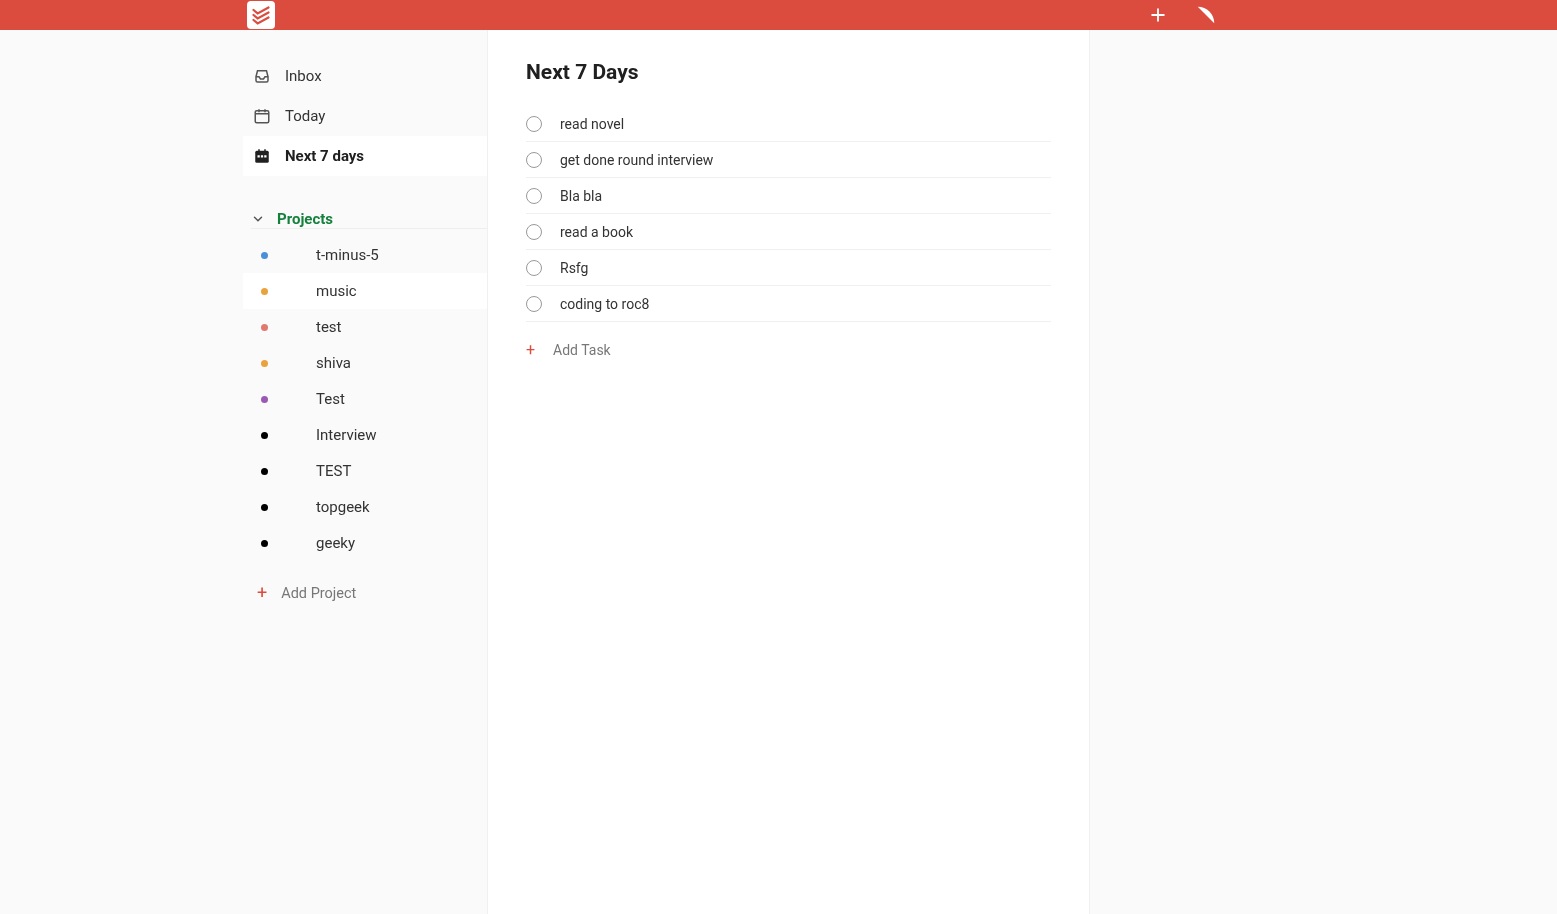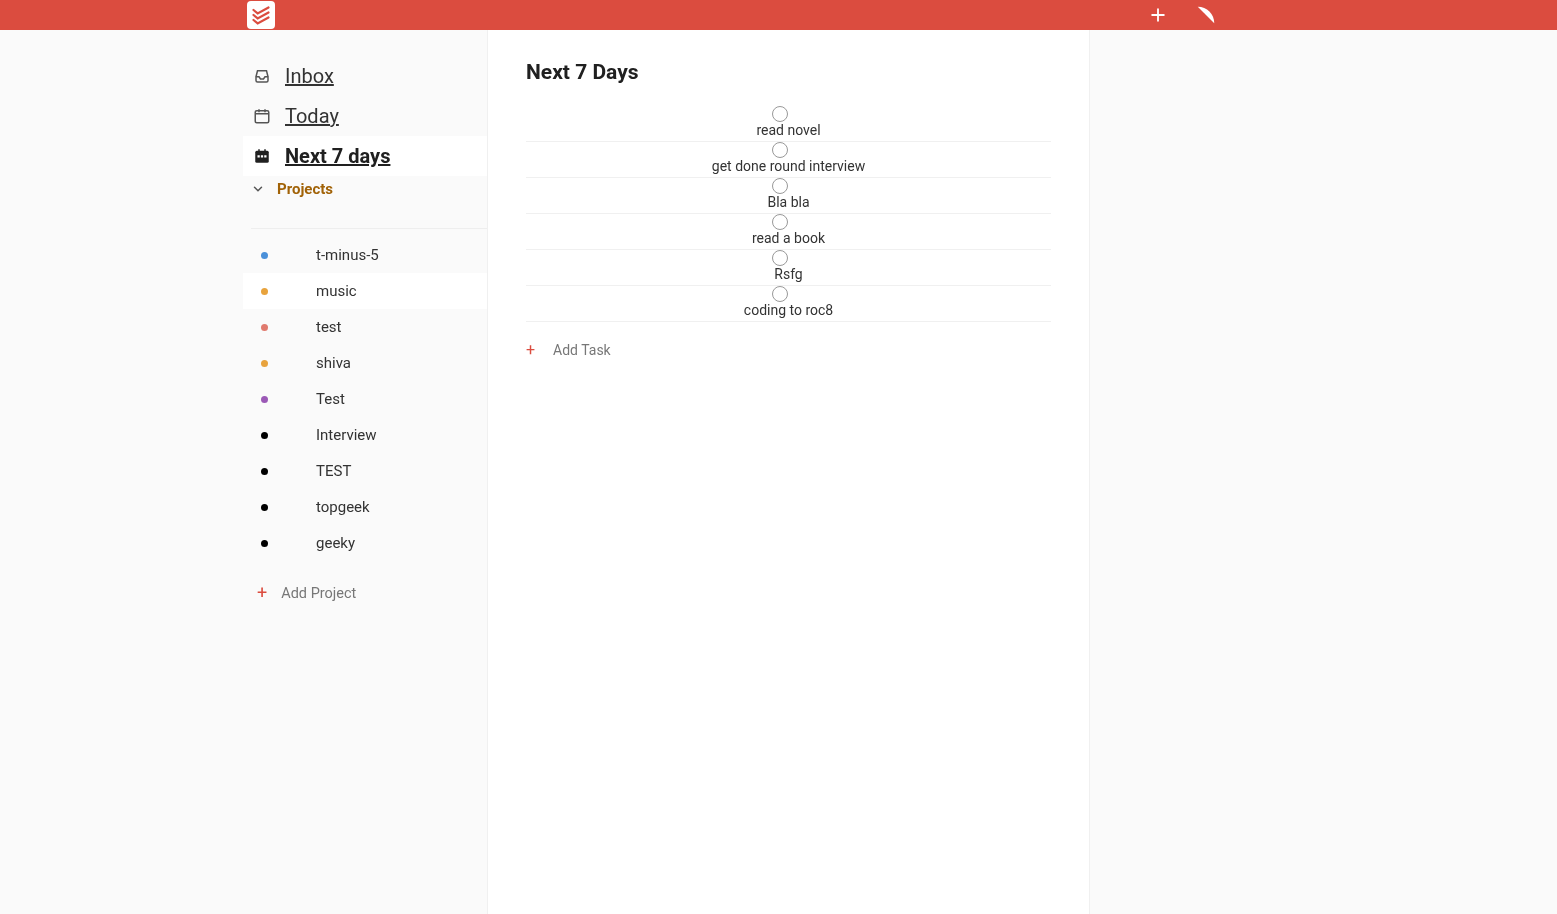--- a/index.html
+++ b/index.html
@@ -79,46 +79,45 @@
   }
 
   
   .filter-item {
     display: flex;
     align-items: center;
     height: 40px;
     padding: 0 10px;
     cursor: pointer;
     color: #333;
-    font-size: 20px;
-    text-decoration: underline;
+    font-size: 15px;
   }
   .filter-item .icon {
     width: 18px;
     height: 18px;
     margin-right: 14px;
     color: #555;
     display:flex; align-items:center; justify-content:center;
   }
   .filter-item.active {
     background: #fff;
     font-weight: 700;
     color: #202020;
   }
   .filter-item.active .icon { color:#202020; }
 
   
   .projects-header {
     display: flex;
-    align-items: flex-start;
+    align-items: flex-end;
     height: 48px;
     padding: 0 6px;
     font-weight: 700;
     font-size: 15px;
-    color: #a16207;
+    color: #15803d;
     cursor: pointer;
     margin-top: 4px;
   }
   .projects-header .chev {
     width: 18px; height:18px; margin-right: 10px;
     display:flex; align-items:center; justify-content:center;
     color:#555;
   }
   .divider {
     height: 1px;
@@ -166,21 +165,20 @@
     color: #202020;
     margin-bottom: 22px;
   }
   .task {
     display: flex;
     align-items: center;
     height: 36px;
     border-bottom: 1px solid #f0f0f0;
     font-size: 14px;
     color: #333;
-    flex-direction: column;
   }
   .task .check {
     width: 16px; height: 16px;
     border: 1.4px solid #999;
     border-radius: 50%;
     margin-right: 18px;
     cursor: pointer;
     flex-shrink: 0;
   }
   .add-task {

